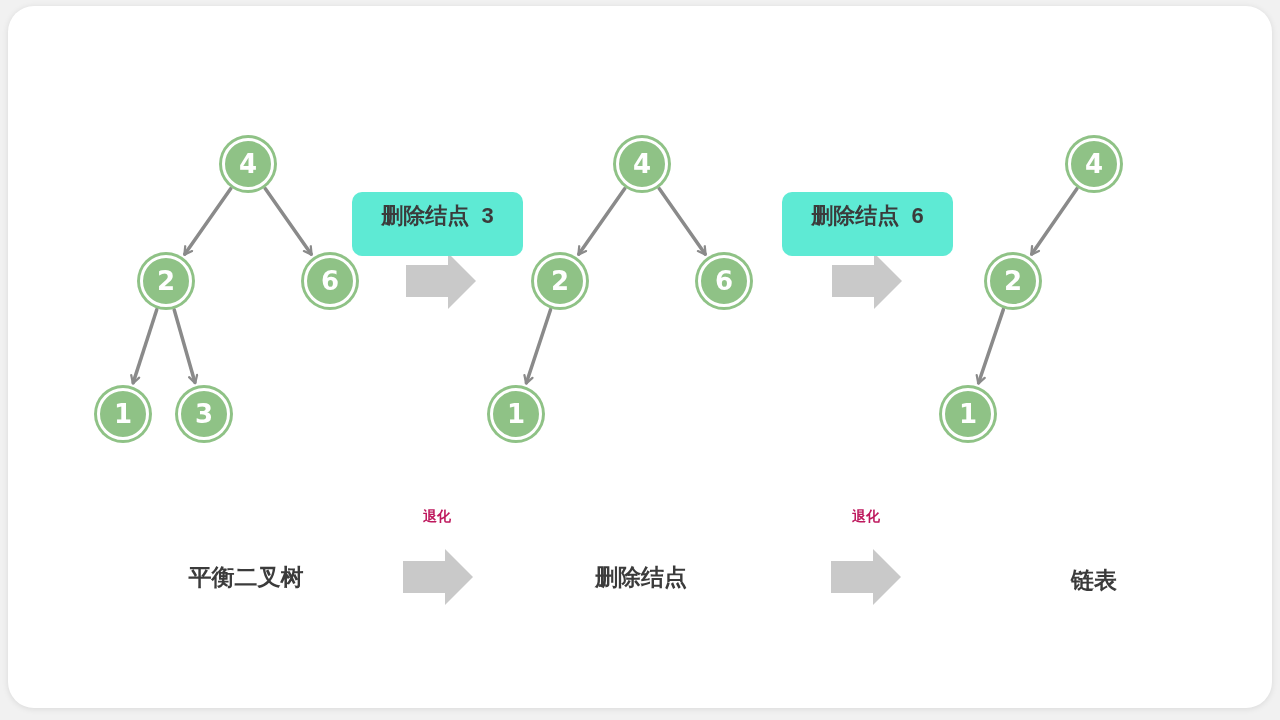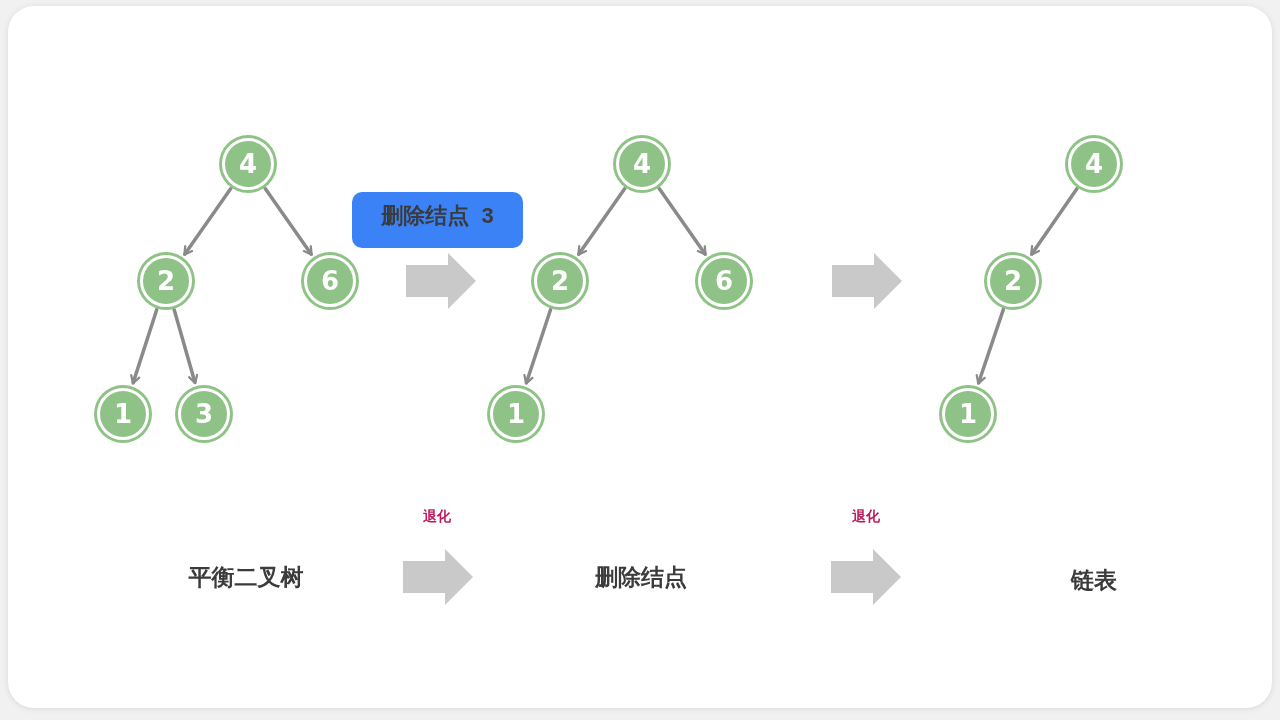--- a/index.html
+++ b/index.html
@@ -21,22 +21,22 @@
   .tree{display:contents;}
   .node{
     position:absolute;width:52px;height:52px;box-sizing:border-box;
     background:#8fc286;border:3px solid #ffffff;border-radius:50%;
     box-shadow:0 0 0 3px #8fc286;
     display:flex;align-items:center;justify-content:center;
     color:#ffffff;font-size:26px;font-weight:bold;
     font-family:"DejaVu Sans","Liberation Sans",sans-serif;
   }
   .step-label{
-    position:absolute;height:56px;line-height:48px;
-    background:#3b82f6;border-radius:10px;
+    position:absolute;height:64px;line-height:48px;
+    background:#5eead4;border-radius:10px;
     text-align:center;font-size:22px;font-weight:bold;color:#3b3b3b;
     white-space:pre;
   }
   .degrade-label{
     position:absolute;transform:translate(-50%,-50%);
     font-size:14px;font-weight:bold;color:#be185d;white-space:pre;
   }
   .tree-title{
     position:absolute;transform:translate(-50%,-50%);
     font-size:23px;font-weight:bold;color:#3b3b3b;white-space:pre;text-align:right;
@@ -104,20 +104,21 @@
 
   
   <div class="tree">
     <div class="node" style="left:1068px;top:138px">4</div>
     <div class="node" style="left:987px;top:255px">2</div>
     <div class="node" style="left:942px;top:388px">1</div>
   </div>
 
   
   <div class="step-label" style="left:352px;top:192px;width:171px">删除结点  3</div>
+  <div class="step-label" style="left:782px;top:192px;width:171px">删除结点  6</div>
 
   
   <div class="degrade-label" style="left:437px;top:517px">退化</div>
   <div class="degrade-label" style="left:866px;top:517px">退化</div>
 
   
   <div class="tree-title" style="left:246px;top:577px">平衡二叉树</div>
   <div class="tree-title" style="left:641px;top:577px">删除结点</div>
   <div class="tree-title" style="left:1094px;top:580px">链表</div>
 

